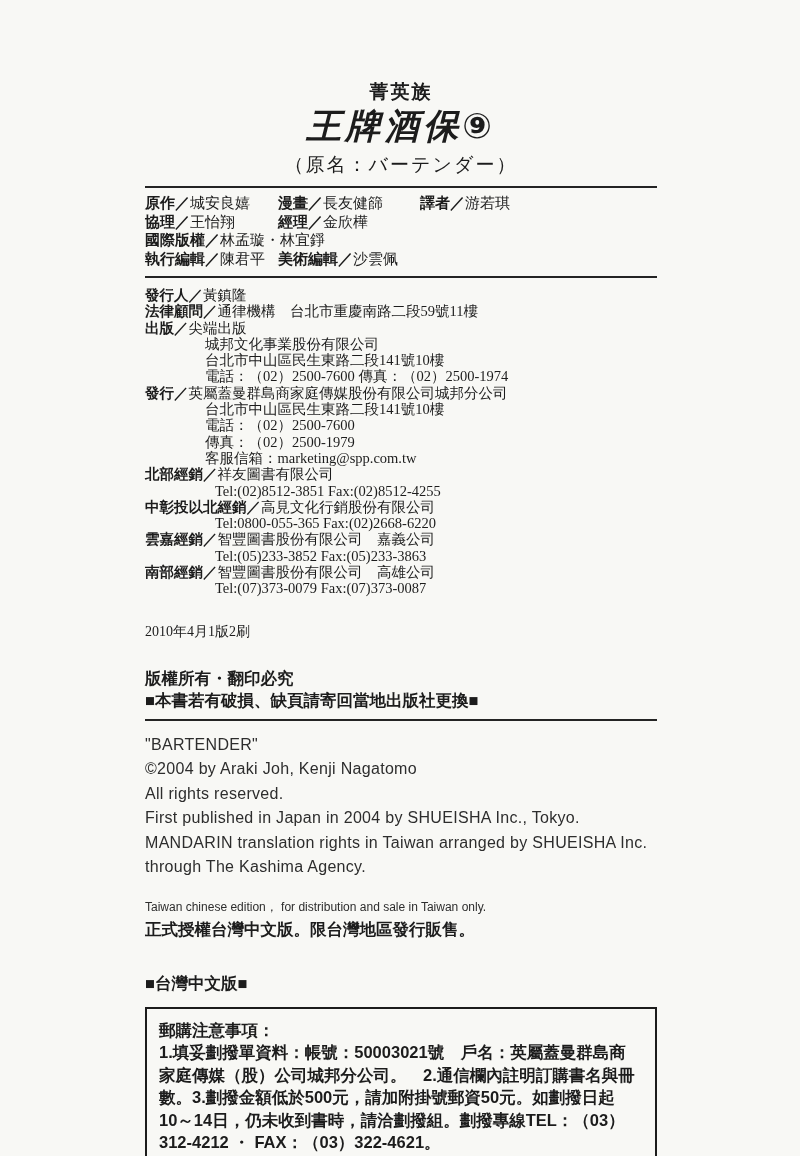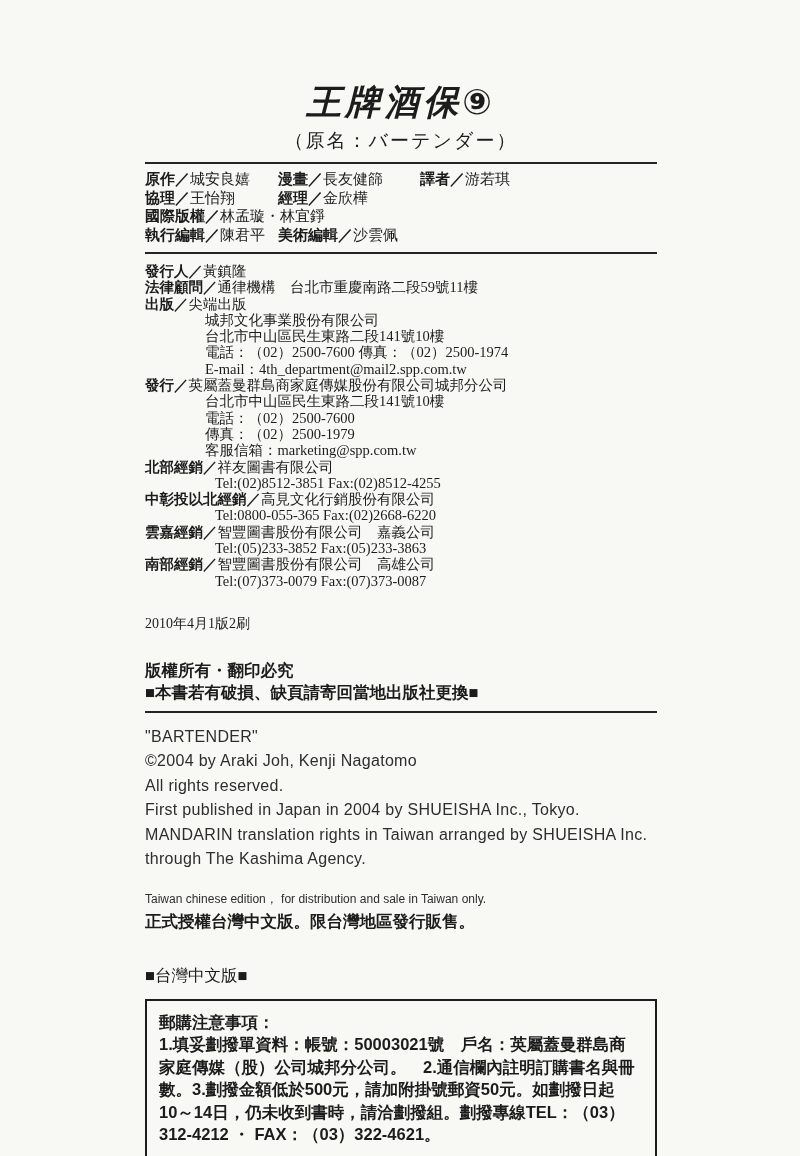--- a/index.html
+++ b/index.html
@@ -61,37 +61,38 @@
   .tw-en{
     font-family:"Liberation Sans","DejaVu Sans",sans-serif;
     font-size:12px;color:#2d2d2d;margin-top:16px;line-height:22px;
   }
   .tw-zh{
     font-family:"Liberation Sans","DejaVu Sans",sans-serif;
     font-weight:bold;font-size:16.5px;line-height:23px;
   }
   .tw-badge{
     font-family:"Liberation Sans","DejaVu Sans",sans-serif;
-    font-weight:normal;font-size:16.5px;margin-top:32px;
+    font-weight:bold;font-size:16.5px;margin-top:32px;
   }
   
   .mailbox{
     border:2px solid #1c1c1c;
     margin-top:12px;
     padding:10px 12px 14px 12px;
     font-family:"Liberation Sans","DejaVu Sans",sans-serif;
     font-weight:bold;font-size:16.5px;line-height:22.5px;
   }
 </style>
 </head>
 <body>
 
 <div class="content">
 
   <div class="title-block">
+    <div class="series">菁英族</div>
     <div class="book-title">王牌酒保⑨</div>
     <div class="orig-title">（原名：バーテンダー）</div>
   </div>
 
   <hr class="rule">
 
   <div class="credits">
     <div class="crow">
       <span class="ccell"><span class="lbl">原作／</span><span>城安良嬉</span></span>
       <span class="ccell c2"><span class="lbl">漫畫／</span><span>長友健篩</span></span>
@@ -112,21 +113,20 @@
 
   <hr class="rule">
 
   <div class="publisher">
     <div class="pline"><span class="lbl">發行人／</span><span>黃鎮隆</span></div>
     <div class="pline"><span class="lbl">法律顧問／</span><span>通律機構　台北市重慶南路二段59號11樓</span></div>
     <div class="pline"><span class="lbl">出版／</span><span>尖端出版</span></div>
     <div class="pline ind-a"><span>城邦文化事業股份有限公司</span></div>
     <div class="pline ind-a"><span>台北市中山區民生東路二段141號10樓</span></div>
     <div class="pline ind-a"><span>電話：（02）2500-7600 傳真：（02）2500-1974</span></div>
-    <div class="pline ind-a"><span>E-mail：4th_department@mail2.spp.com.tw</span></div>
     <div class="pline"><span class="lbl">發行／</span><span>英屬蓋曼群島商家庭傳媒股份有限公司城邦分公司</span></div>
     <div class="pline ind-a"><span>台北市中山區民生東路二段141號10樓</span></div>
     <div class="pline ind-a"><span>電話：（02）2500-7600</span></div>
     <div class="pline ind-a"><span>傳真：（02）2500-1979</span></div>
     <div class="pline ind-a"><span>客服信箱：marketing@spp.com.tw</span></div>
     <div class="pline"><span class="lbl">北部經銷／</span><span>祥友圖書有限公司</span></div>
     <div class="pline ind-b"><span>Tel:(02)8512-3851 Fax:(02)8512-4255</span></div>
     <div class="pline"><span class="lbl">中彰投以北經銷／</span><span>高見文化行銷股份有限公司</span></div>
     <div class="pline ind-b"><span>Tel:0800-055-365  Fax:(02)2668-6220</span></div>
     <div class="pline"><span class="lbl">雲嘉經銷／</span><span>智豐圖書股份有限公司　嘉義公司</span></div>

